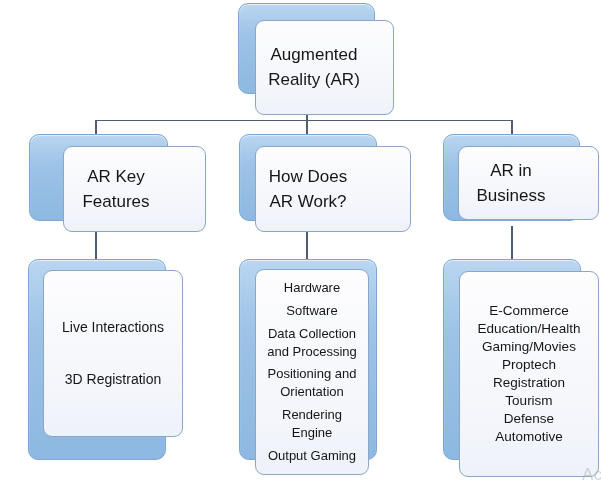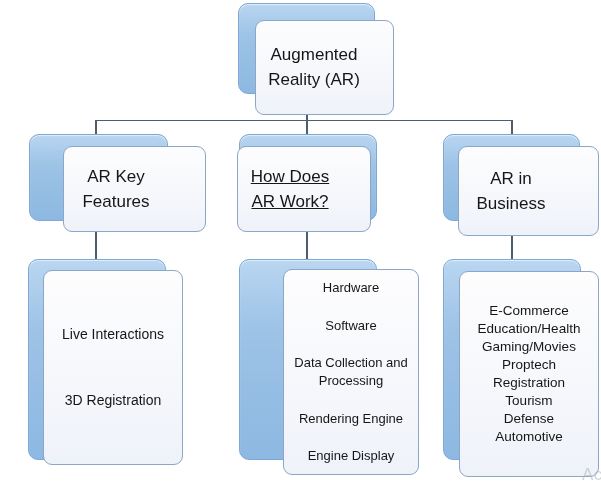--- a/index.html
+++ b/index.html
@@ -35,28 +35,28 @@
   .hdr-text { font-size:17px; line-height:1.5; width:104px; }
   #n-root .card { font-size:18px; }
   #n-root .hdr-text { width:116px; line-height:1.45; }
   
   #n-root .shadow { left:238px; top:3px;  width:137px; height:91px; }
   #n-root .card   { left:255px; top:20px; width:139px; height:95px; }
   
   #n-feat .shadow { left:29px;  top:134px; width:139px; height:87px; }
   #n-feat .card   { left:63px;  top:146px; width:143px; height:86px; }
   #n-work .shadow { left:239px; top:134px; width:138px; height:87px; }
-  #n-work .card   { left:237px; top:146px; width:134px; height:86px;text-decoration:underline; }
+  #n-work .card   { left:255px; top:146px; width:156px; height:86px; }
   #n-biz  .shadow { left:443px; top:134px; width:137px; height:87px; }
-  #n-biz  .card   { left:458px; top:146px; width:141px; height:90px; }
+  #n-biz  .card   { left:458px; top:146px; width:141px; height:74px; }
   
   #n-feat-list .shadow { left:28px;  top:259px; width:138px; height:201px; }
-  #n-feat-list .card   { left:43px;  top:270px; width:140px; height:195px; }
+  #n-feat-list .card   { left:43px;  top:270px; width:140px; height:167px; }
   #n-work-list .shadow { left:239px; top:259px; width:138px; height:201px; }
-  #n-work-list .card   { left:255px; top:269px; width:136px; height:206px;margin-left:28px; }
+  #n-work-list .card   { left:255px; top:269px; width:114px; height:206px; }
   #n-biz-list  .shadow { left:443px; top:259px; width:138px; height:201px; }
   #n-biz-list  .card   { left:459px; top:271px; width:140px; height:206px; }
   
   .list-card { flex-direction:column; align-items:stretch; }
   #n-feat-list .list-card { justify-content:space-around; padding:30px 4px; font-size:14px; }
   #n-work-list .list-card { justify-content:space-between; padding:9px 5px;  font-size:13px; }
   #n-biz-list  .list-card { justify-content:center; padding:14px 4px; font-size:13.5px; }
   .li { line-height:18px; }
   #n-feat-list .li { line-height:19px; }
   
@@ -114,22 +114,23 @@
       <div class="li">3D Registration</div>
     </div>
   </div>
 
   <div id="n-work-list">
     <div class="shadow"></div>
     <div class="card list-card">
       <div class="li">Hardware</div>
       <div class="li">Software</div>
       <div class="li">Data Collection and Processing</div>
+      <div class="li">Positioning and Orientation</div>
       <div class="li">Rendering Engine</div>
-      <div class="li">Engine Display</div>
+      <div class="li">Output Gaming</div>
     </div>
   </div>
 
   <div id="n-biz-list">
     <div class="shadow"></div>
     <div class="card list-card">
       <div class="li">E-Commerce</div>
       <div class="li">Education/Health</div>
       <div class="li">Gaming/Movies</div>
       <div class="li">Proptech</div>

